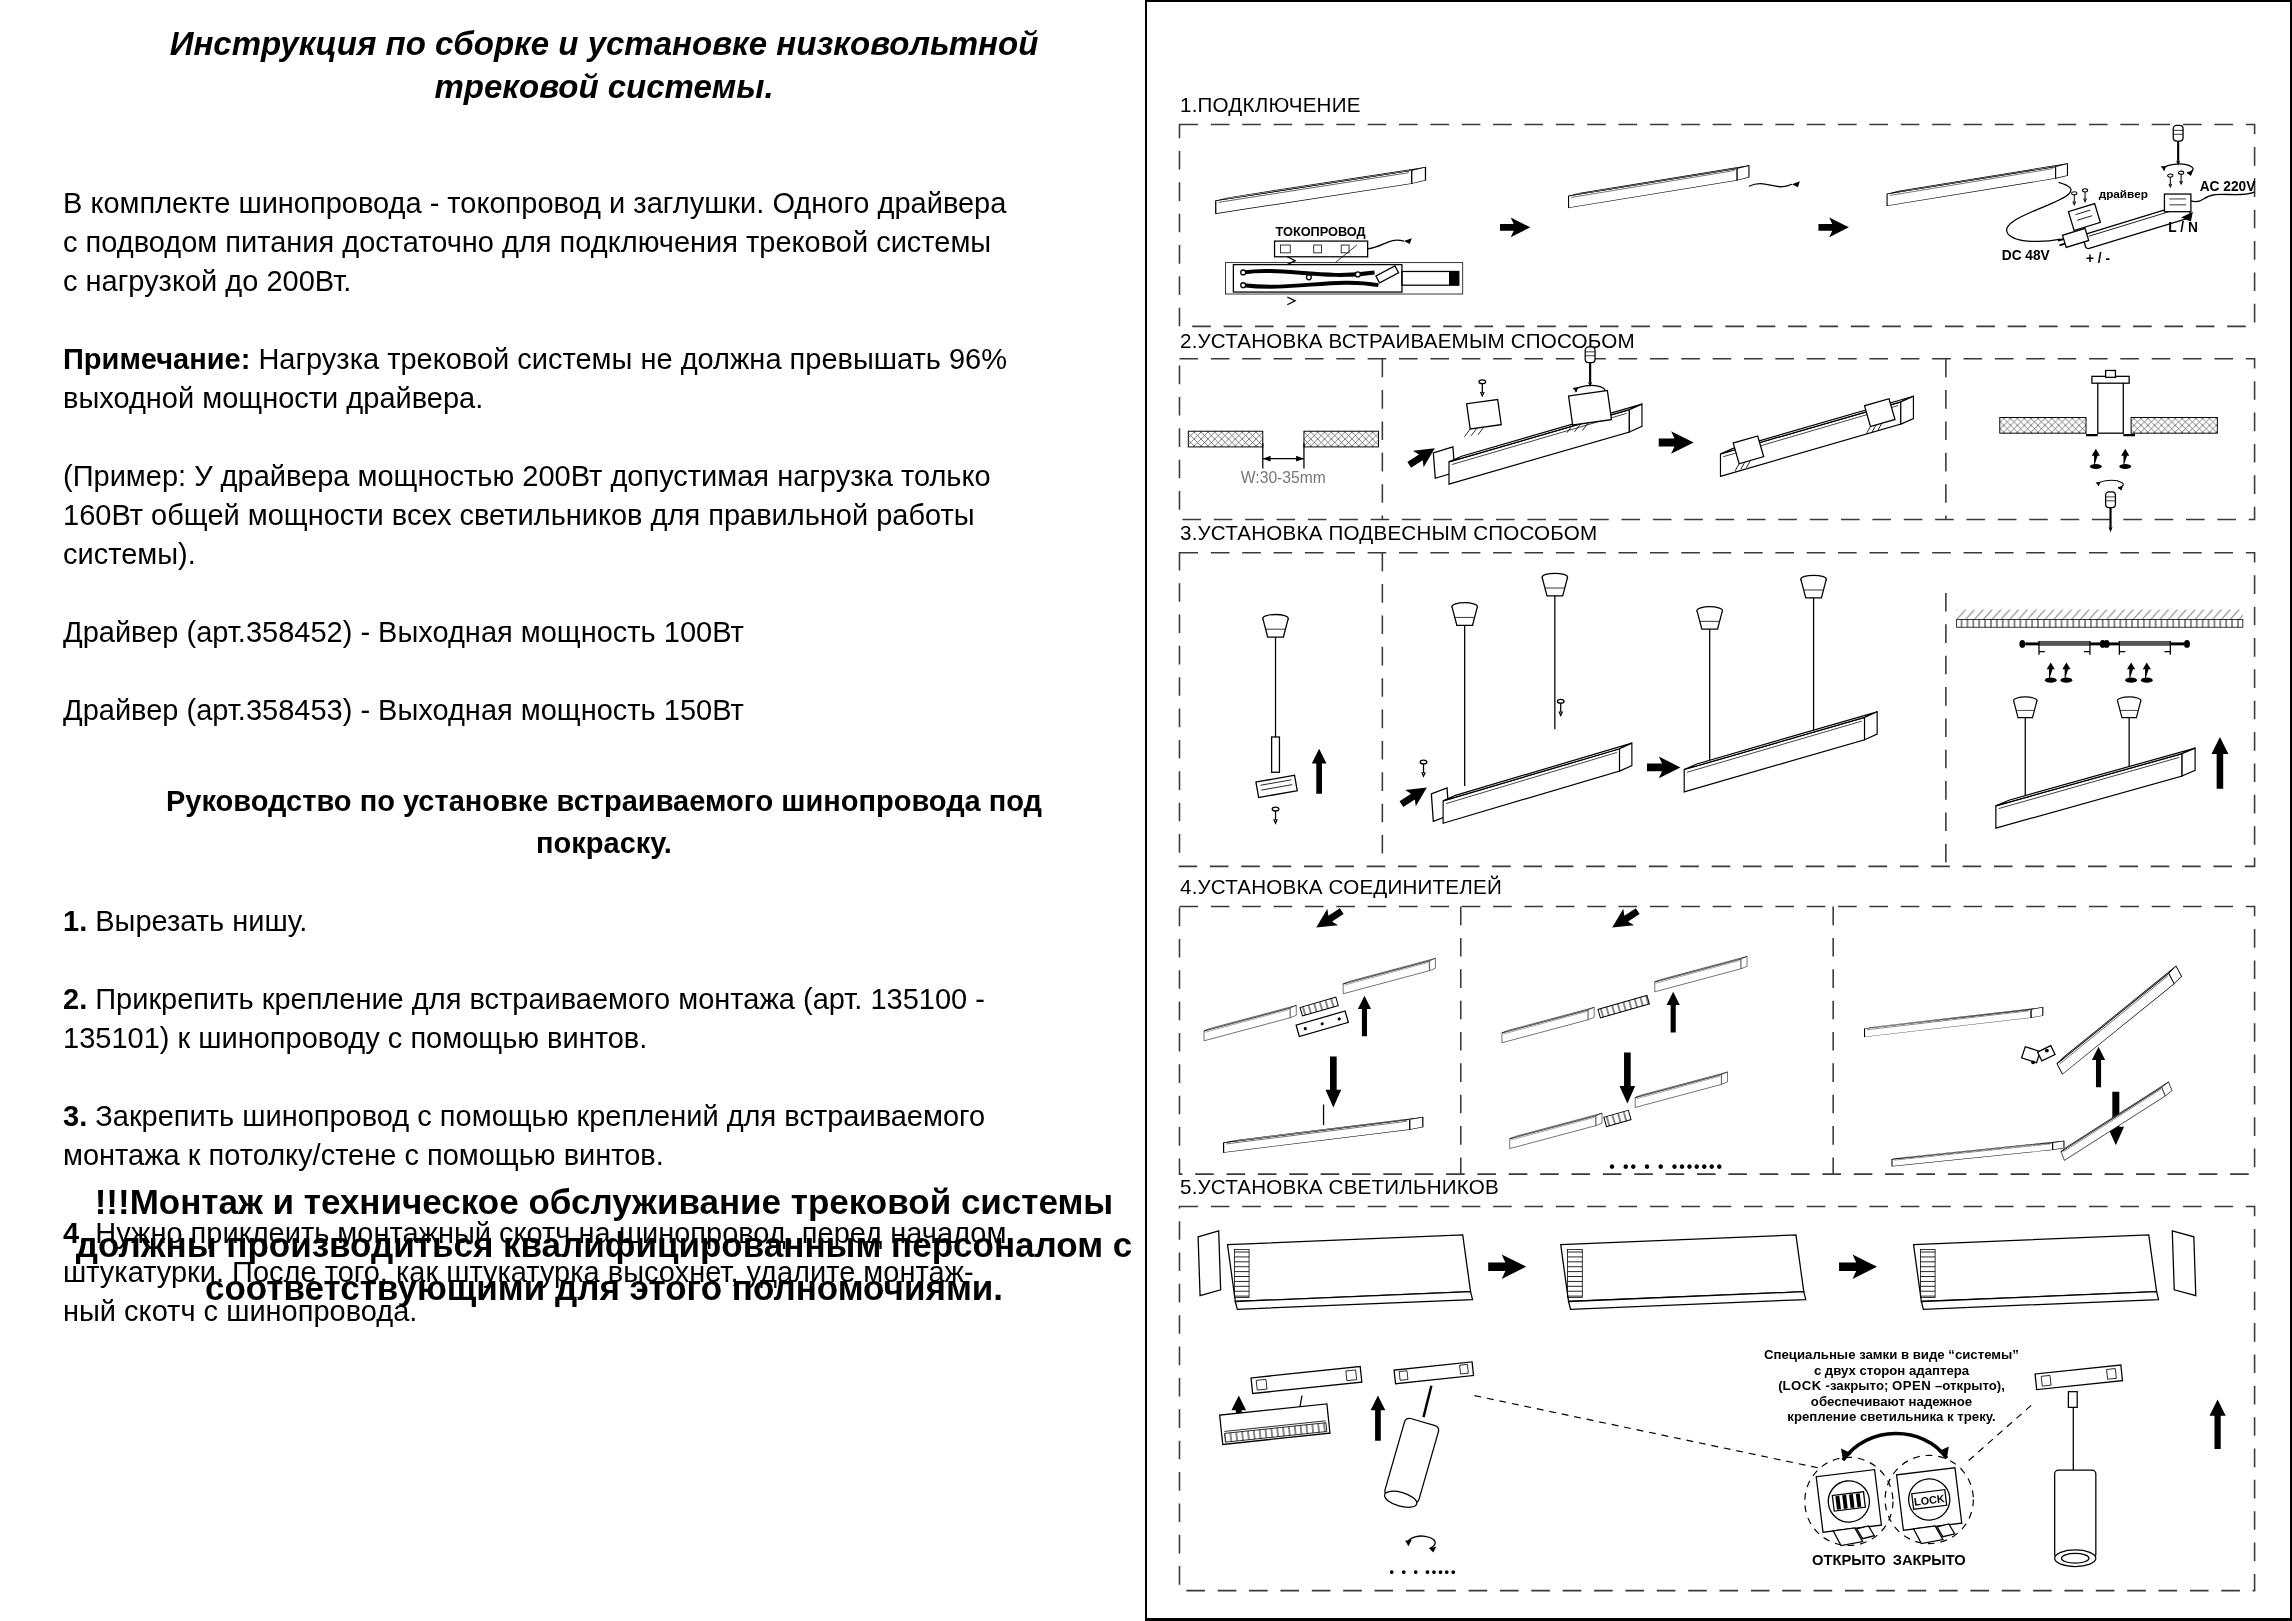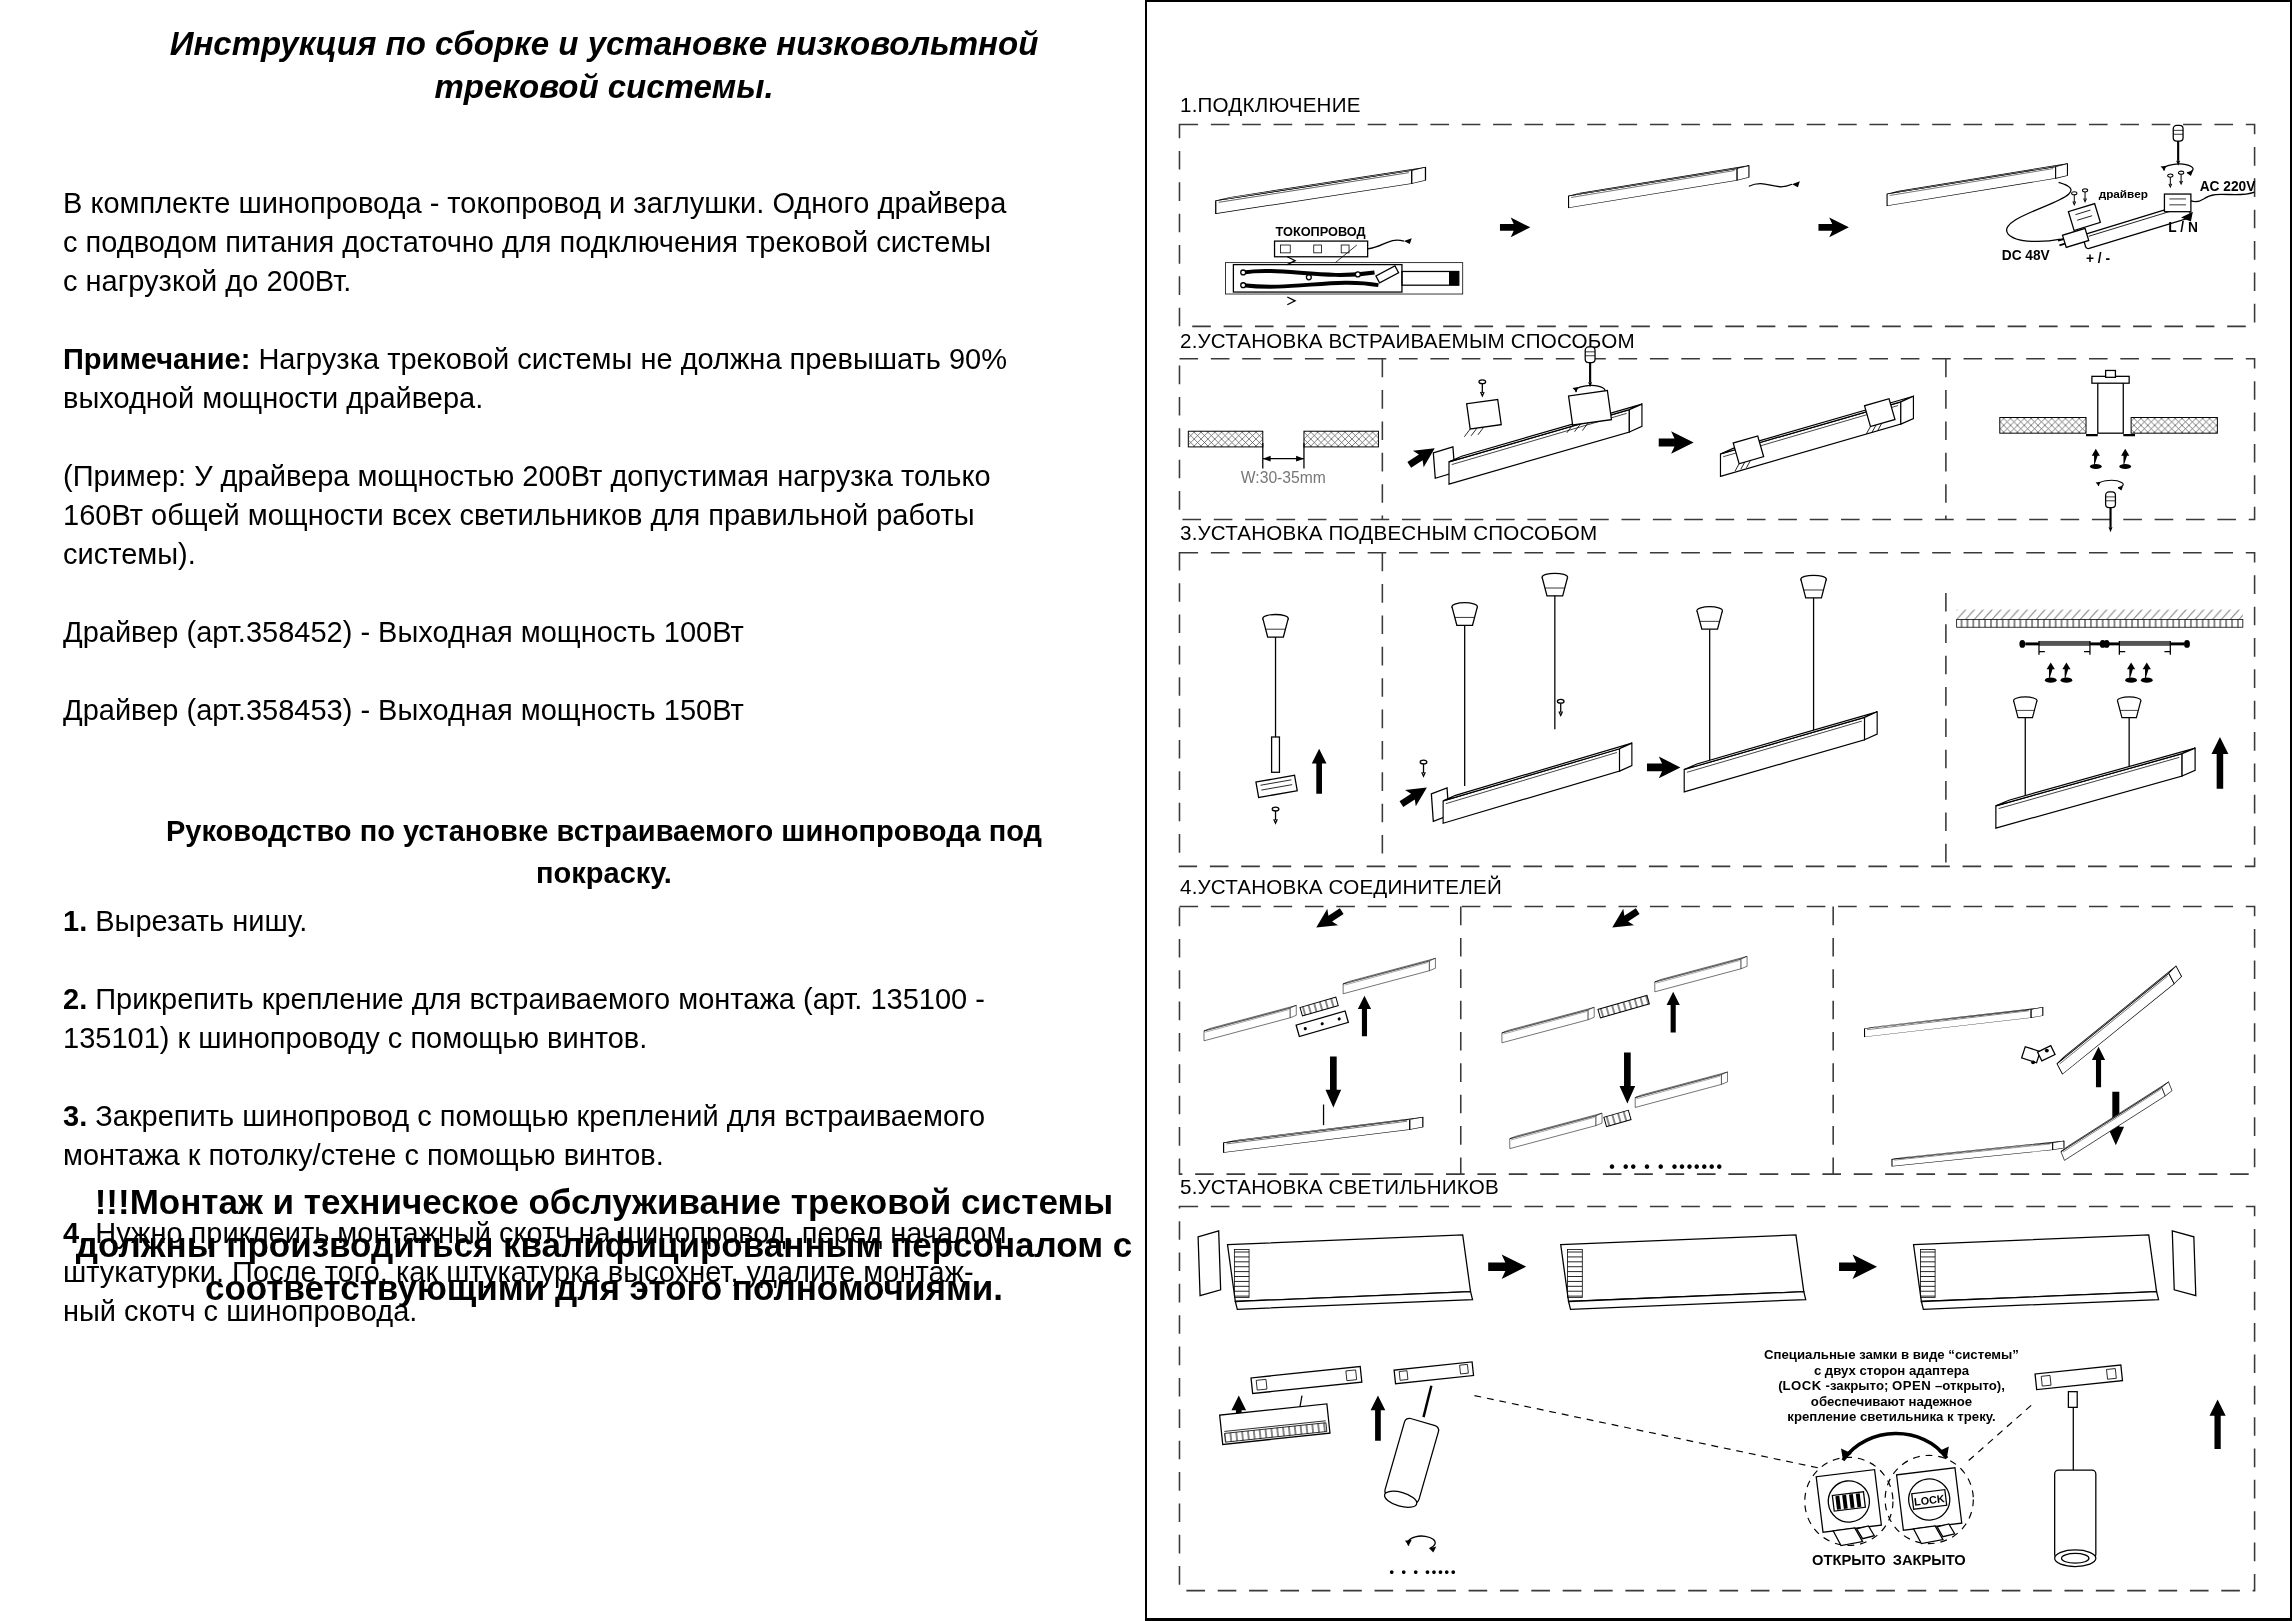--- a/index.html
+++ b/index.html
@@ -5,21 +5,21 @@
   html,body{margin:0;padding:0;background:#e8e8e8;}
   .page{position:relative;width:2293px;height:1621px;background:#ffffff;overflow:hidden;
         font-family:"Liberation Sans",sans-serif;color:#000;}
   
   .doc-title{position:absolute;left:59px;top:21.6px;width:1090px;text-align:center;
              font-size:33px;line-height:43px;font-weight:bold;font-style:italic;white-space:pre-line;}
   .flow{position:absolute;left:63px;width:1094px;font-size:29px;line-height:39px;white-space:pre-line;}
   .flow1{top:145px;}
   .bi{font-weight:bold;}
   .guide-heading{position:absolute;left:59px;top:780px;width:1090px;text-align:center;
-                 font-weight:bold;font-size:29px;line-height:42px;white-space:pre-line;margin-top:30px;}
+                 font-weight:bold;font-size:29px;line-height:42px;white-space:pre-line;}
   .steps{top:863px;}
   .step b{font-weight:bold;}
   .warning{position:absolute;left:59px;top:1180px;width:1090px;text-align:center;
            font-weight:bold;font-size:35px;line-height:43px;white-space:pre-line;}
   
   .panel{position:absolute;left:1145px;top:0;width:1143px;height:1616px;
          border-top:2px solid #000;border-left:2px solid #000;border-right:2.9px solid #000;border-bottom:4.9px solid #000;}
   .sec-h{position:absolute;font-size:20.6px;letter-spacing:0.2px;color:#000;}
   .art{position:absolute;left:1145px;top:0;width:1148px;height:1621px;}
   .ln{stroke:#000;stroke-width:1.3;fill:none;}
@@ -40,21 +40,21 @@
 
 <div class="page">
 
   <div class="doc-title">Инструкция по сборке и установке низковольтной
 трековой системы.</div>
 
   <div class="flow flow1">
     <div>В комплекте шинопровода - токопровод и заглушки. Одного драйвера
 с подводом питания достаточно для подключения трековой системы
 с нагрузкой до 200Вт.</div>
-    <div><span class="bi">Примечание:</span><span> Нагрузка трековой системы не должна превышать 90%
+    <div><span class="bi">Примечание:</span><span> Нагрузка трековой системы не должна превышать 96%
 выходной мощности драйвера.</span></div>
     <div>(Пример: У драйвера мощностью 200Вт допустимая нагрузка только
 160Вт общей мощности всех светильников для правильной работы
 системы).</div>
     <div>Драйвер (арт.358452) - Выходная мощность 100Вт</div>
     <div>Драйвер (арт.358453) - Выходная мощность 150Вт</div>
   </div>
 
   <div class="guide-heading">Руководство по установке встраиваемого шинопровода под
 покраску.</div>

